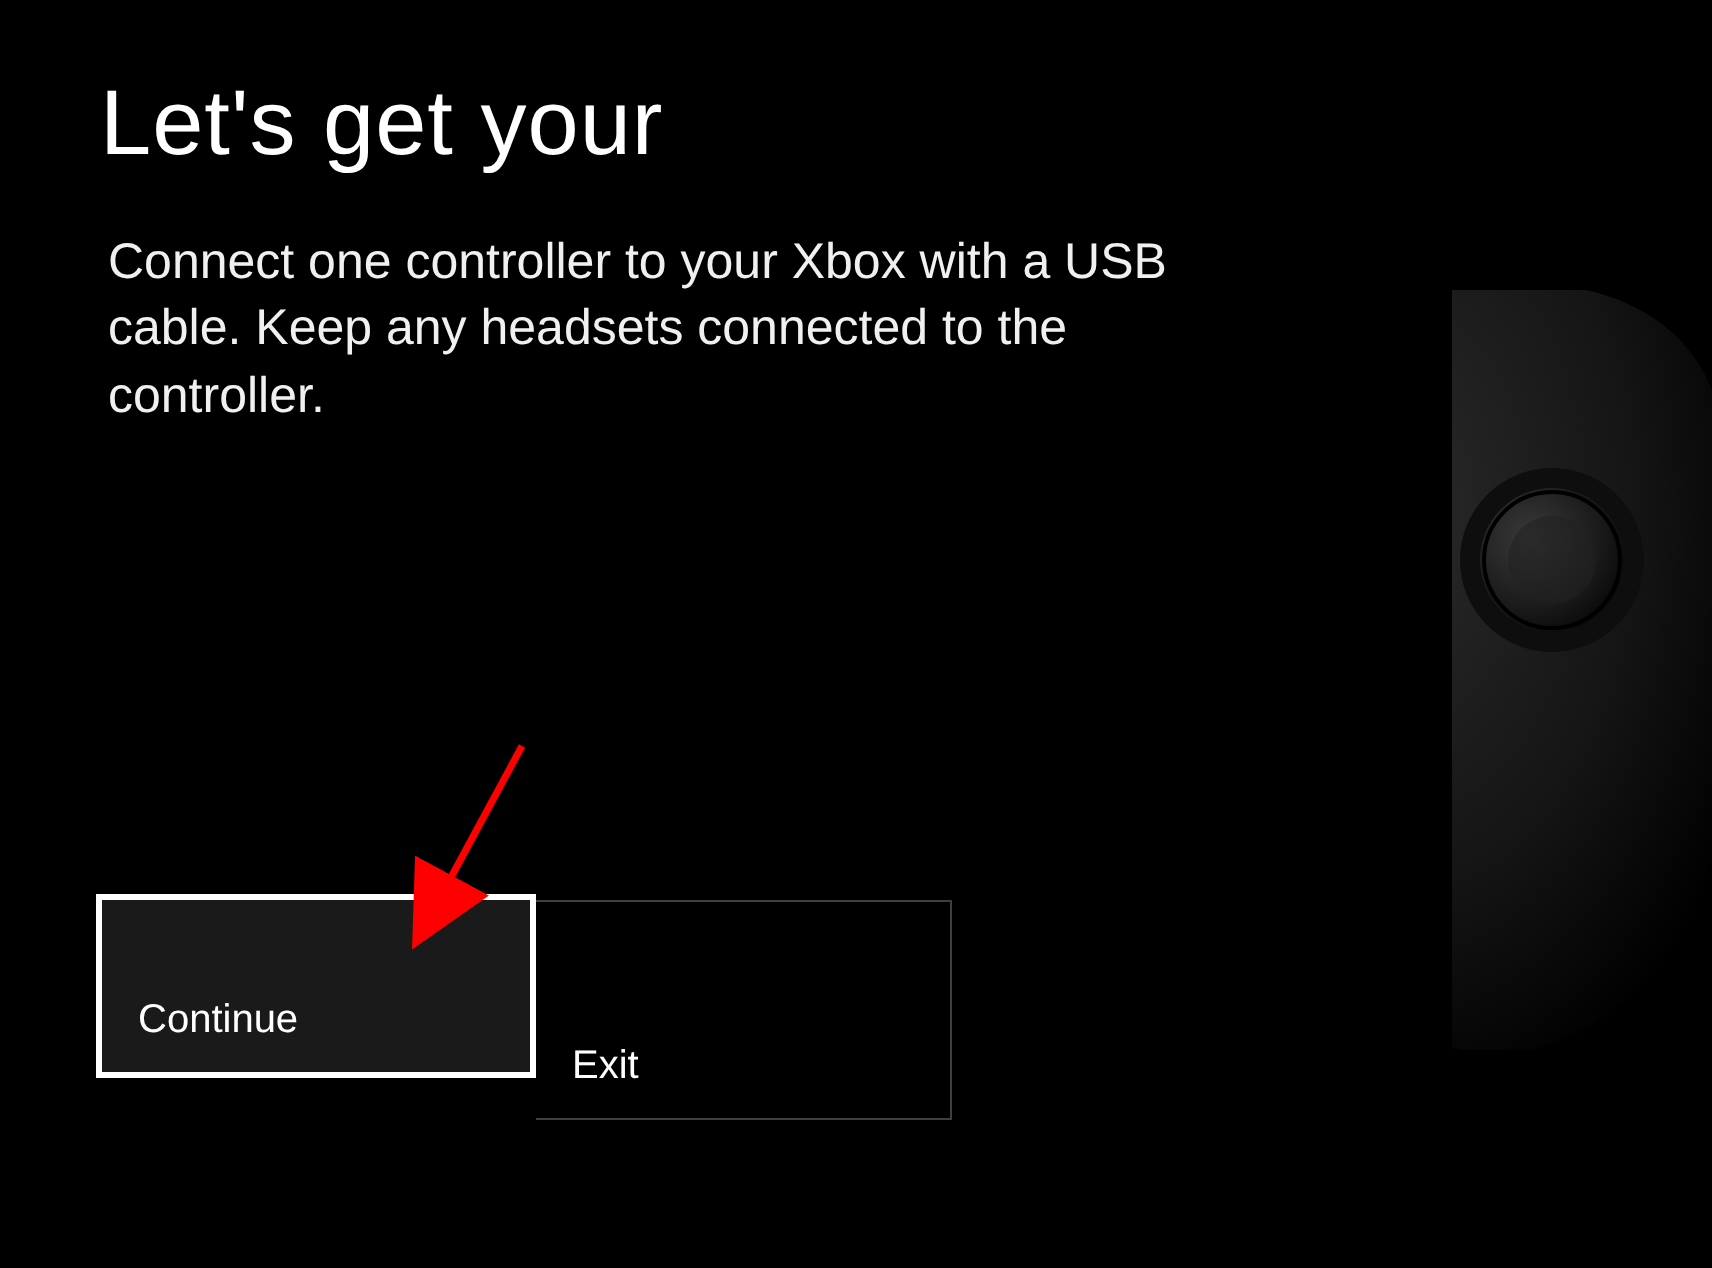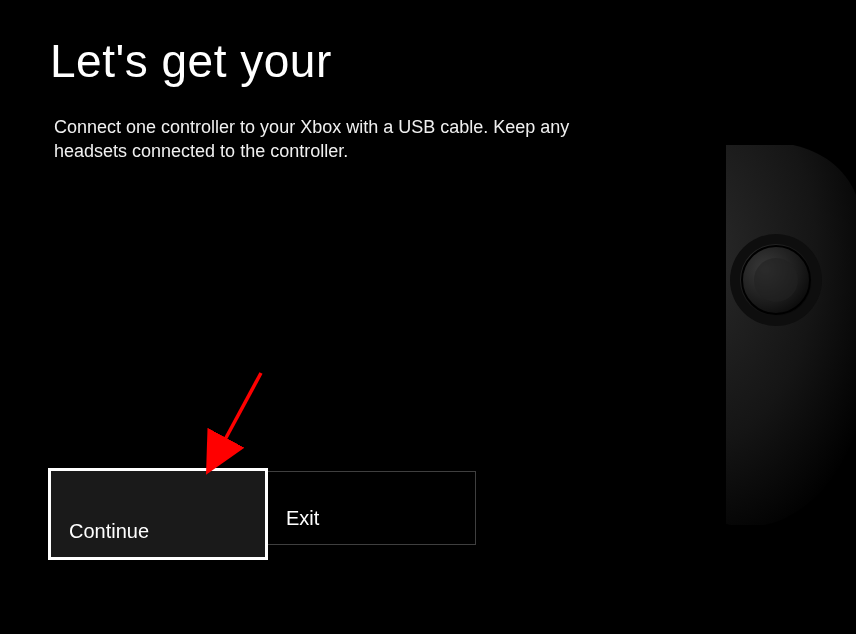--- a/index.html
+++ b/index.html
@@ -22,21 +22,21 @@
       z-index: 2;
     }
     .page-title {
       font-size: 46px;
       font-weight: 300;
       letter-spacing: 0.5px;
       margin-bottom: 28px;
       line-height: 1.1;
     }
     .instruction-text {
-      font-size: 18px;
+      font-size: 25px;
       font-weight: 300;
       line-height: 1.35;
       max-width: 560px;
       color: #f0f0f0;
       margin-left: 4px;
     }
     .button-row {
       position: absolute;
       bottom: 74px;
       left: 48px;
@@ -57,21 +57,21 @@
       text-align: left;
     }
     .action-button.selected {
       background: #1a1a1a;
       border: 3px solid #ffffff;
     }
     .action-button.unselected {
       border: 1px solid #3f3f3f;
       border-left: none;
       width: 208px;
-      height: 74px;
+      height: 110px;
       margin-top: 3px;
     }
     .controller-decor {
       position: absolute;
       right: 0;
       top: 145px;
       width: 130px;
       height: 380px;
       overflow: hidden;
       z-index: 1;

